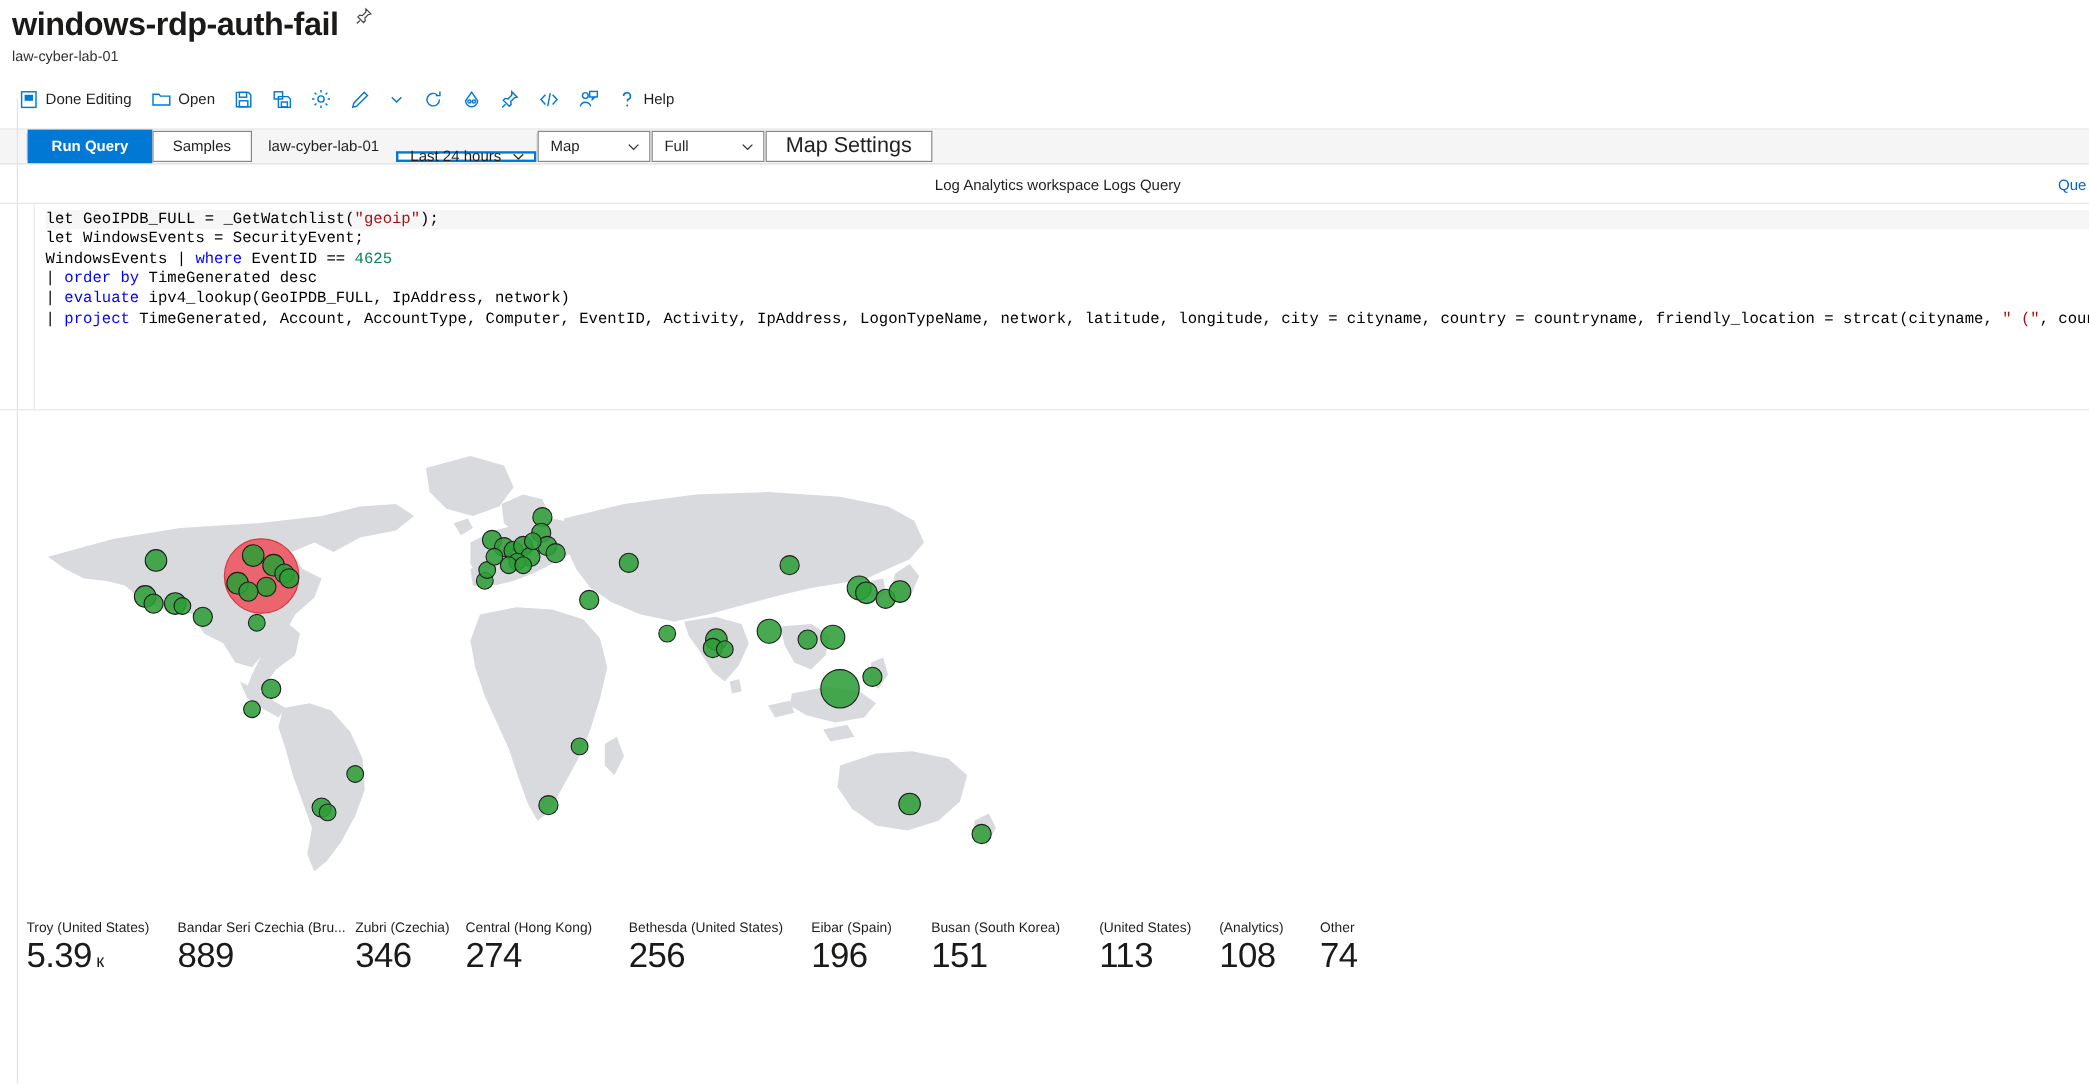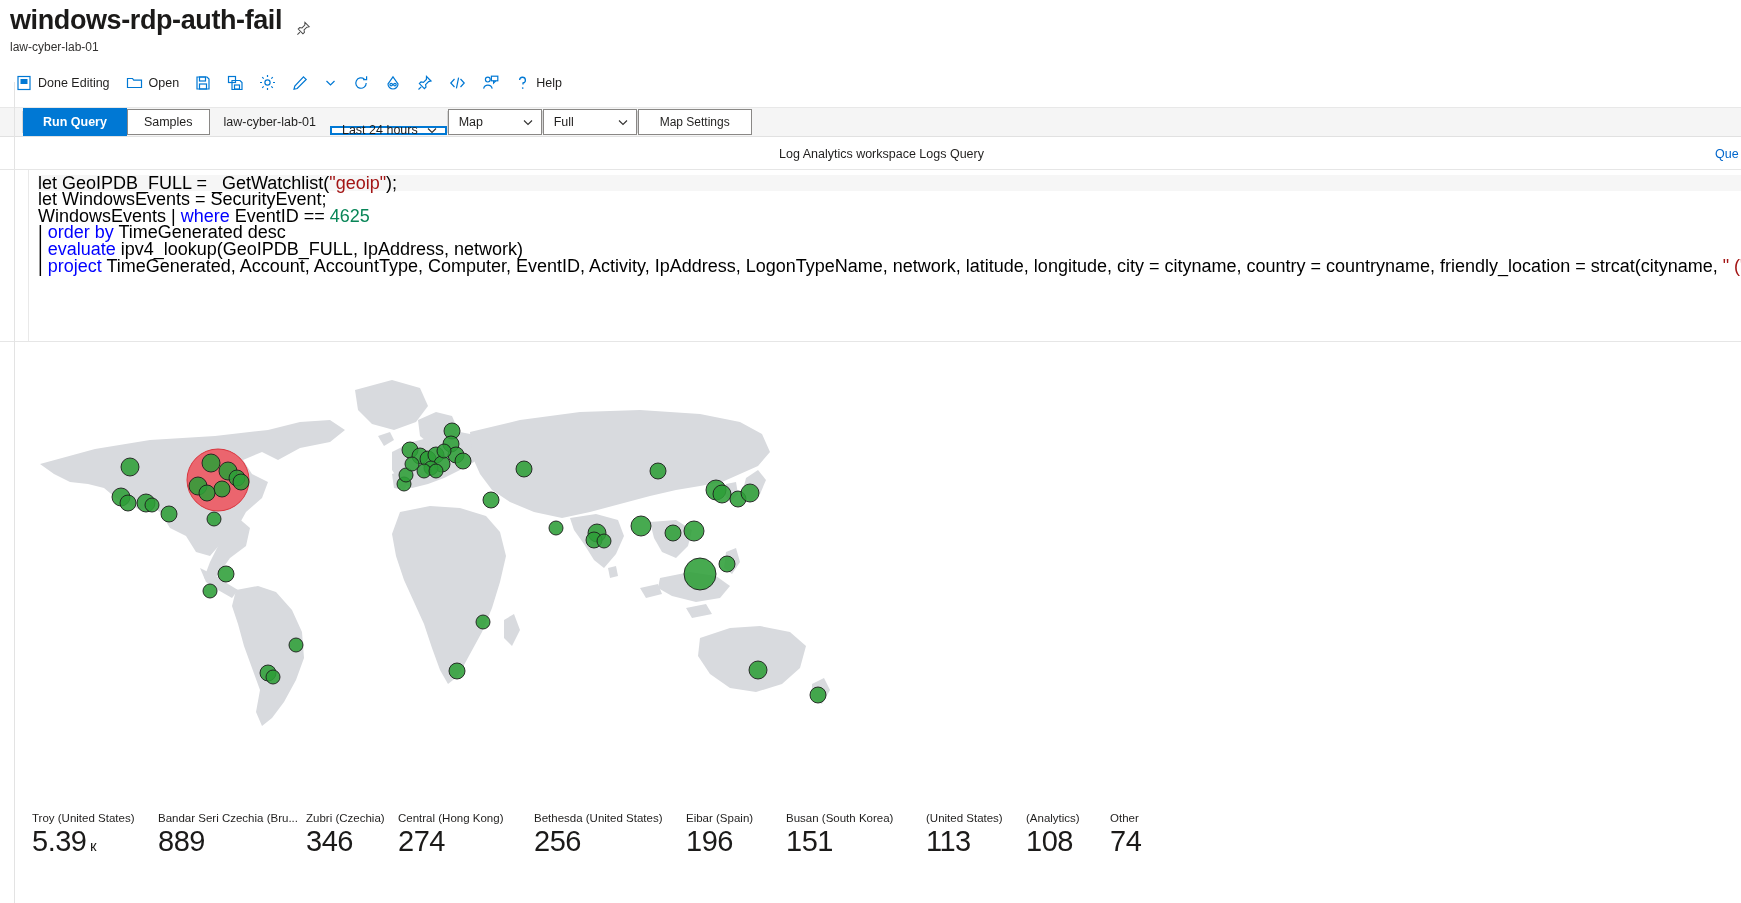--- a/index.html
+++ b/index.html
@@ -7,21 +7,21 @@
     margin: 0; padding: 0;
     width: 1741px; height: 903px;
     background: #ffffff;
     font-family: "Liberation Sans", sans-serif;
     color: #201f1e;
     overflow: hidden;
   }
 
   
   .header { padding: 6px 0 0 10px; }
-  .title-row { display: flex; align-items: flex-end; gap: 14px; }
+  .title-row { display: flex; align-items: flex-start; gap: 14px; }
   .page-title {
     font-size: 27px; font-weight: 700; letter-spacing: -0.4px;
     color: #1b1a19; line-height: 1.1;
   }
   .pin-icon, .ellipsis-icon { color: #4a4a4a; cursor: pointer; }
   .pin-icon svg { display: block; }
   .ellipsis-icon { font-size: 18px; letter-spacing: 1px; line-height: 10px; padding-bottom: 6px; }
   .subtitle { font-size: 12px; color: #323130; margin-top: 4px; }
 
   
@@ -68,21 +68,21 @@
     display: flex; align-items: center; justify-content: space-between;
     background: #fff; border: 1px solid #8a8886;
     font-size: 12.5px; padding: 0 7px 0 10px; cursor: pointer;
     margin: 1px 0; gap: 8px; color: #201f1e;
   }
   .qb-select.focused { border: 2px solid #0078d4; }
   .chev { color: #323130; display: flex; }
   .w-time { min-width: 113px; margin-top: 18px; }
   .w-map  { min-width: 94px; }
   .w-full { min-width: 94px; text-align: right; }
-  .btn-mapsettings { min-width: 114px; font-size: 12px; }
+  .btn-mapsettings { min-width: 114px; font-size: 18px; }
 
   
   .querylabel-row {
     display: flex; align-items: center; justify-content: center;
     padding: 10px 0 8px 22px; position: relative;
   }
   .querylabel { font-size: 12.5px; color: #201f1e; }
   .querylabel-right {
     position: absolute; right: 0; top: 10px;
     font-size: 12.5px; color: #0066cc; cursor: pointer;
@@ -93,41 +93,41 @@
   .editor {
     border-top: 1px solid #e6e6e6;
     padding: 5px 0 0 0;
     height: 172px; position: relative; overflow: hidden;
   }
   .editor-gutter {
     position: absolute; left: 28px; top: 0; bottom: 0;
     width: 1px; background: #e9e9e9;
   }
   .code {
-    font-family: Liberation Sans, sans-serif;
-    font-size: 18px; line-height: 16.6px;
+    font-family: Liberation Mono, monospace;
+    font-size: 13px; line-height: 16.6px;
     white-space: pre; padding-left: 38px; color: #000;
   }
   .code .line { height: 16.6px; }
   .code .line.active { background: #f6f6f6; }
   .kw  { color: #0000ff; }
   .str { color: #a31515; }
   .num { color: #098658; }
 
   .editor-divider { border-top: 1px solid #e6e6e6; margin: 0; }
 
   
   .map-area { position: relative; height: 420px; overflow: hidden; }
   .map-svg { position: absolute; left: 0; top: 0; }
   .bubble-layer { position: absolute; left: 0; top: 0; pointer-events: none; }
 
   
   .metrics {
-    display: flex; align-items: flex-end;
-    padding: 6px 0 0 32px; gap: 0;
+    display: flex; align-items: center;
+    padding: 6px 0 0 22px; gap: 0;
   }
   .metric { min-width: 0; }
   .metric-label {
     font-size: 11.5px; color: #201f1e; white-space: nowrap;
     overflow: hidden; text-overflow: ellipsis;
     margin-bottom: 1px;
   }
   .metric-value {
     font-size: 29px; font-weight: 300; color: #1b1a19;
     letter-spacing: -0.5px; line-height: 1.15; white-space: nowrap;
@@ -466,21 +466,21 @@
       <div class="metric-value">346</div>
     </div>
     <div class="metric" style="width: 136px;">
       <div class="metric-label">Central (Hong Kong)</div>
       <div class="metric-value">274</div>
     </div>
     <div class="metric" style="width: 152px;">
       <div class="metric-label">Bethesda (United States)</div>
       <div class="metric-value">256</div>
     </div>
-    <div class="metric" style="width: 100px; margin-top: 44px;">
+    <div class="metric" style="width: 100px;">
       <div class="metric-label">Eibar (Spain)</div>
       <div class="metric-value">196</div>
     </div>
     <div class="metric" style="width: 140px;">
       <div class="metric-label">Busan (South Korea)</div>
       <div class="metric-value">151</div>
     </div>
     <div class="metric" style="width: 100px;">
       <div class="metric-label">(United States)</div>
       <div class="metric-value">113</div>

